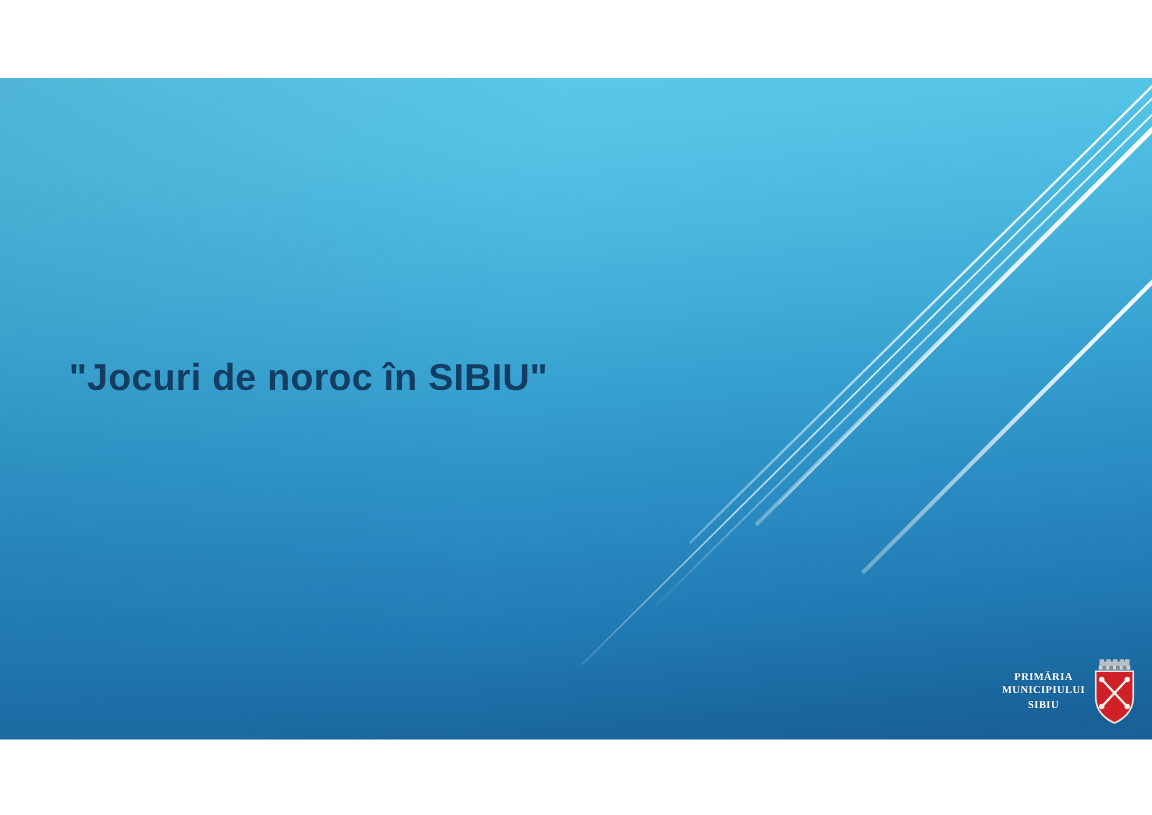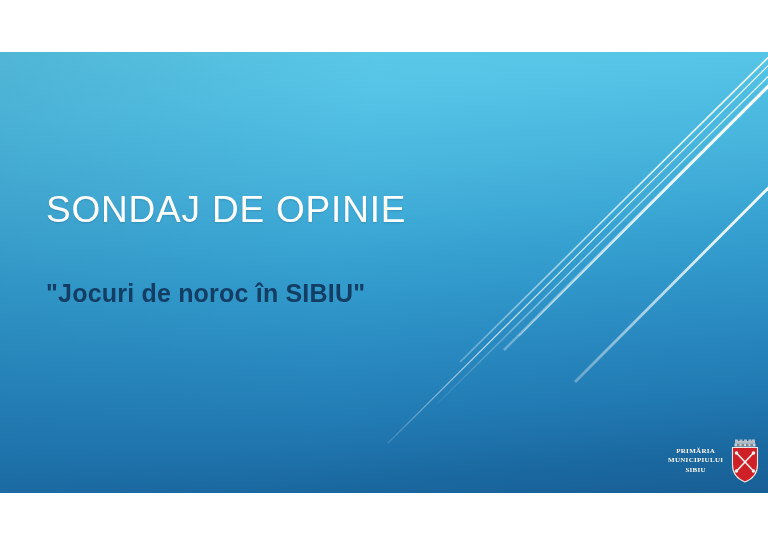--- a/index.html
+++ b/index.html
@@ -86,21 +86,21 @@
 
   
   #logo {
     position: absolute;
     left: 668px;
     top: 383px;
     width: 92px;
     height: 52px;
     display: flex;
     align-items: center;
-    justify-content: space-between;
+    justify-content: flex-start;
     gap: 5px;
   }
 
   #logo-text {
     font-family: "Liberation Serif", serif;
     font-size: 7px;
     font-weight: bold;
     color: #ffffff;
     text-align: center;
     line-height: 1.35;
@@ -153,21 +153,20 @@
       <line x1="460" y1="310" x2="800" y2="-26" stroke="url(#fadeC)" stroke-width="1.6"></line>
 
       <line x1="504" y1="298" x2="790" y2="12" stroke="url(#fadeC)" stroke-width="2.6"></line>
 
       <line x1="519" y1="284" x2="768" y2="36" stroke="url(#fadeC)" stroke-width="1.2"></line>
 
       <line x1="575" y1="330" x2="800" y2="104" stroke="url(#fadeC)" stroke-width="2.8"></line>
     </svg>
 
     <div id="title-block">
-      <div id="slide-title">SONDAJ DE OPINIE</div>
       <div id="slide-subtitle">"Jocuri de noroc în SIBIU"</div>
     </div>
 
     <div id="logo">
 
       <div id="logo-text">
         <span>PRIMĂRIA</span>
         <span>MUNICIPIULUI</span>
         <span>SIBIU</span>
       </div>

